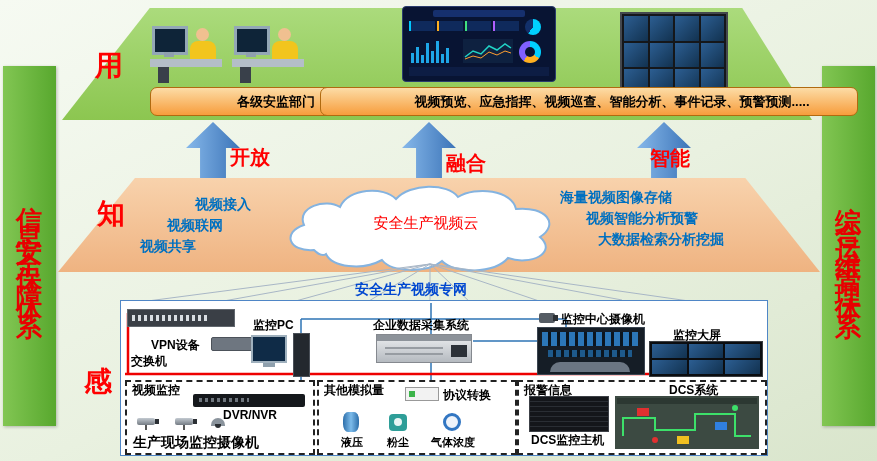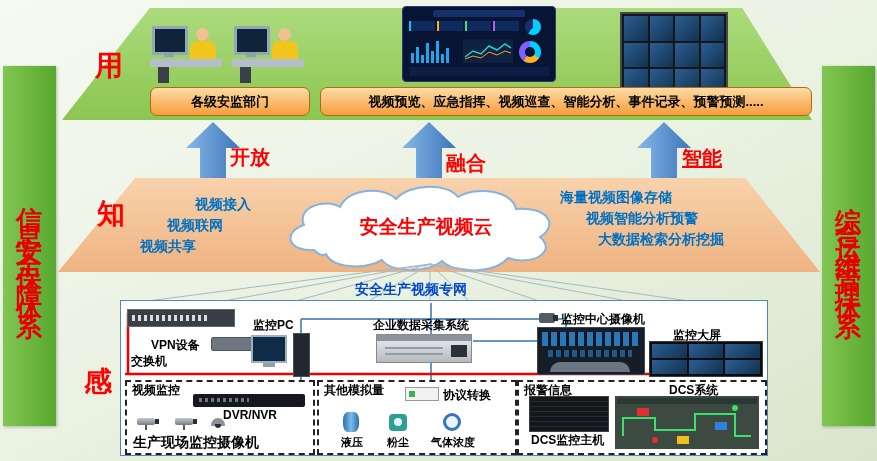--- a/index.html
+++ b/index.html
@@ -17,21 +17,21 @@
   .platform{position:absolute;left:62px;top:8px;width:750px;height:112px;
     background:linear-gradient(180deg,#abdb7c,#8cc650);
     clip-path:polygon(11.7% 0,90.7% 0,100% 100%,0 100%);}
   .midband{position:absolute;left:58px;top:178px;width:762px;height:94px;
     background:linear-gradient(180deg,#f8d2ac,#efb381);
     clip-path:polygon(10.1% 0,90.2% 0,100% 100%,0 100%);}
   
   .obox{position:absolute;height:27px;border:1px solid #b06a10;border-radius:7px;
     background:linear-gradient(180deg,#fcdca6,#f79d3c);
     display:flex;align-items:center;justify-content:center;
-    font-weight:bold;font-size:13px;color:#000;white-space:nowrap;}
+    font-weight:bold;font-size:13px;color:#000;white-space:nowrap;padding-left:46px;}
   
   .uparrow{position:absolute;width:54px;height:62px;
     background:linear-gradient(90deg,#86b8ea,#3c74b8);
     clip-path:polygon(50% 0,100% 42%,74% 42%,74% 100%,26% 100%,26% 42%,0 42%);}
   .rtag{position:absolute;color:#f00;font-weight:bold;font-size:28px;line-height:1;}
   .rlabel{position:absolute;color:#f00;font-weight:bold;font-size:20px;line-height:1;}
   .blbl{position:absolute;color:#0070c0;font-size:14px;font-weight:bold;white-space:nowrap;}
   .lbl{position:absolute;color:#000;font-size:12px;font-weight:bold;white-space:nowrap;line-height:1.1;}
   
   .bottombox{position:absolute;left:120px;top:300px;width:646px;height:154px;
@@ -126,37 +126,37 @@
   </div>
   <div class="obox" style="left:320px;top:87px;width:490px;">
     <span>视频预览、应急指挥、视频巡查、智能分析、事件记录、预警预测.....</span>
   </div>
 
   <div class="uparrow" style="left:186px;top:122px;"></div>
   <div class="uparrow" style="left:402px;top:122px;"></div>
   <div class="uparrow" style="left:637px;top:122px;"></div>
   <div class="rlabel" style="left:230px;top:147px;">开放</div>
   <div class="rlabel" style="left:446px;top:153px;">融合</div>
-  <div class="rlabel" style="left:682px;top:148px;text-decoration:underline;">智能</div>
+  <div class="rlabel" style="left:650px;top:148px;">智能</div>
 
   <div class="midband"></div>
   <div class="rtag" style="left:97px;top:200px;">知</div>
 
   <div class="blbl" style="left:195px;top:196px;">视频接入</div>
   <div class="blbl" style="left:167px;top:217px;">视频联网</div>
   <div class="blbl" style="left:140px;top:238px;">视频共享</div>
   <div class="blbl" style="left:560px;top:189px;">海量视频图像存储</div>
   <div class="blbl" style="left:586px;top:210px;">视频智能分析预警</div>
   <div class="blbl" style="left:598px;top:231px;">大数据检索分析挖掘</div>
 
   <div class="abs" style="left:276px;top:180px;width:300px;height:92px;">
     <svg width="300" height="92" viewBox="0 0 300 92">
       <path d="M38,70 C12,72 6,52 28,45 C20,27 50,18 64,27 C72,8 108,6 120,19 C134,3 172,3 182,17 C200,6 236,10 240,29 C270,26 284,44 264,57 C282,73 254,86 232,78 C218,94 178,94 166,81 C152,93 116,93 106,80 C86,91 56,87 50,74 C46,77 42,74 38,70 Z" fill="#ffffff" stroke="#84b3e0" stroke-width="2"></path>
     </svg>
-    <div class="abs" style="left:0;top:34px;width:300px;text-align:center;color:#f00;font-weight:bold;font-size:19px;">安全生产视频云</div>
+    <div class="abs" style="left:0;top:34px;width:300px;text-align:center;color:#f00;font-weight:normal;font-size:15px;">安全生产视频云</div>
   </div>
 
   <svg class="abs" style="left:130px;top:256px;" width="610" height="48">
     <g stroke="#a8b6c6" stroke-width="1">
       <line x1="300" y1="8" x2="10" y2="46"></line>
         <line x1="300" y1="8" x2="88" y2="46"></line>
       <line x1="300" y1="8" x2="162" y2="46"></line>
         <line x1="300" y1="8" x2="234" y2="48"></line>
       <line x1="300" y1="8" x2="300" y2="48"></line>
         <line x1="300" y1="8" x2="342" y2="48"></line>

